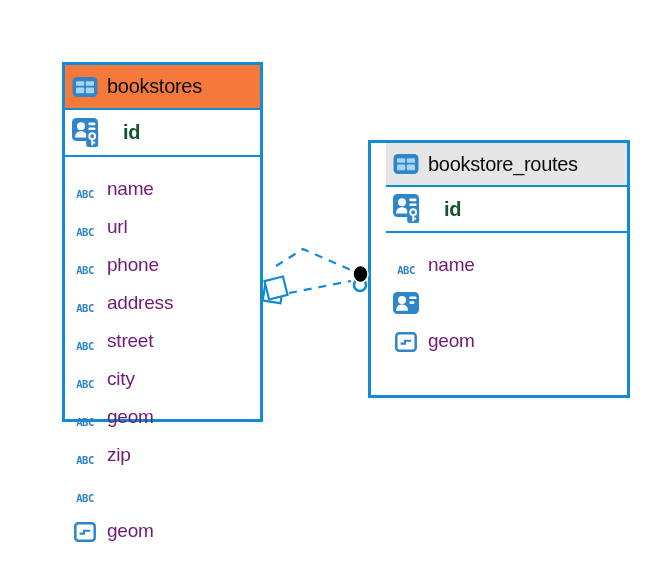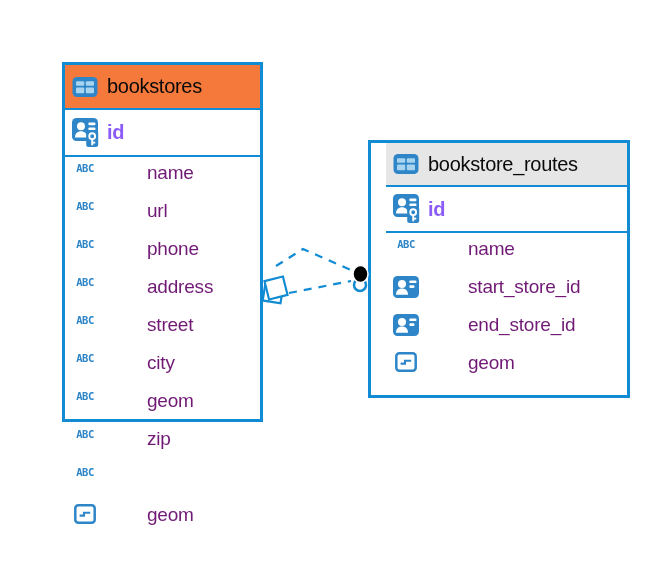--- a/index.html
+++ b/index.html
@@ -38,29 +38,28 @@
 
   .pk-row{
     display:flex;align-items:center;
     padding:0 6px;
     border-bottom:2px solid #118BD3;
     flex:0 0 auto;
   }
   .bookstores .pk-row{height:45px;}
   .routes .pk-row{height:44px;}
   .pk-label{
-    font-size:20px;font-weight:700;color:#8b5cf6;margin-left:8px;letter-spacing:-0.3px;
+    font-size:20px;font-weight:700;color:#14532d;margin-left:24px;letter-spacing:-0.3px;
   }
 
   .col-section{padding:5px 0 3px 0;flex:1 1 auto;}
   .row{
     height:38px;
-    display:flex;align-items:flex-start;
+    display:flex;align-items:flex-end;
     padding:0 6px;
-    gap:40px;
   }
   .lbl{
     font-size:19px;color:#701a75;letter-spacing:-0.2px;margin-left:8px;white-space:nowrap;
   }
   .icn-box{
     width:28px;display:flex;align-items:center;justify-content:center;flex:0 0 auto;
   }
   .abc{
     font-family:"DejaVu Sans Mono", monospace;
     font-size:10.5px;font-weight:800;color:#2E86C8;
@@ -203,29 +202,20 @@
       <div class="row">
         <span class="icn-box abc">ABC</span>
         <span class="lbl">name</span>
       </div>
       <div class="row">
         <span class="icn-box">
           <svg width="26" height="22" viewBox="0 0 26 22">
               <use href="#def-fk-icon"></use>
             </svg>
         </span>
-        <span class="lbl">start_store_id</span>
-      </div>
-      <div class="row">
-        <span class="icn-box">
-          <svg width="26" height="22" viewBox="0 0 26 22">
-              <use href="#def-fk-icon"></use>
-            </svg>
-        </span>
-        <span class="lbl">end_store_id</span>
       </div>
       <div class="row">
         <span class="icn-box">
           <svg width="22" height="20" viewBox="0 0 22 20">
               <use href="#def-geom-icon"></use>
             </svg>
         </span>
         <span class="lbl">geom</span>
       </div>
     </div>

